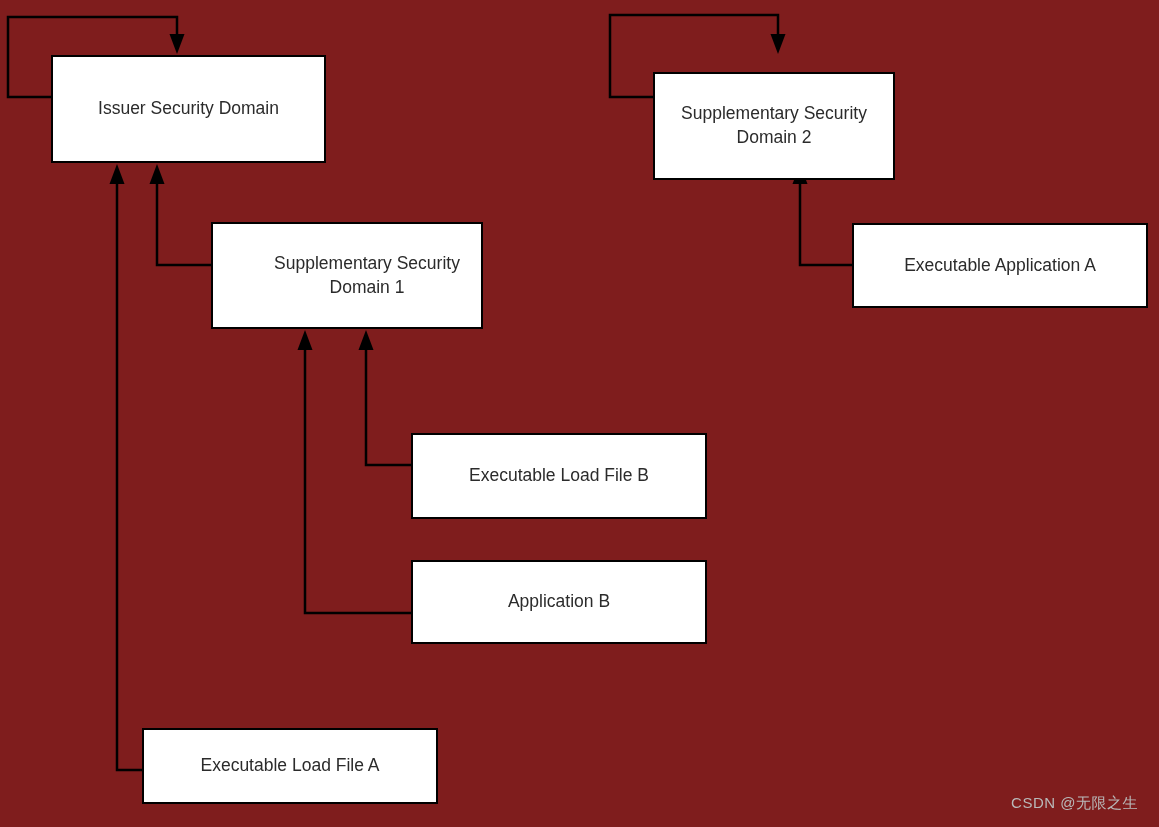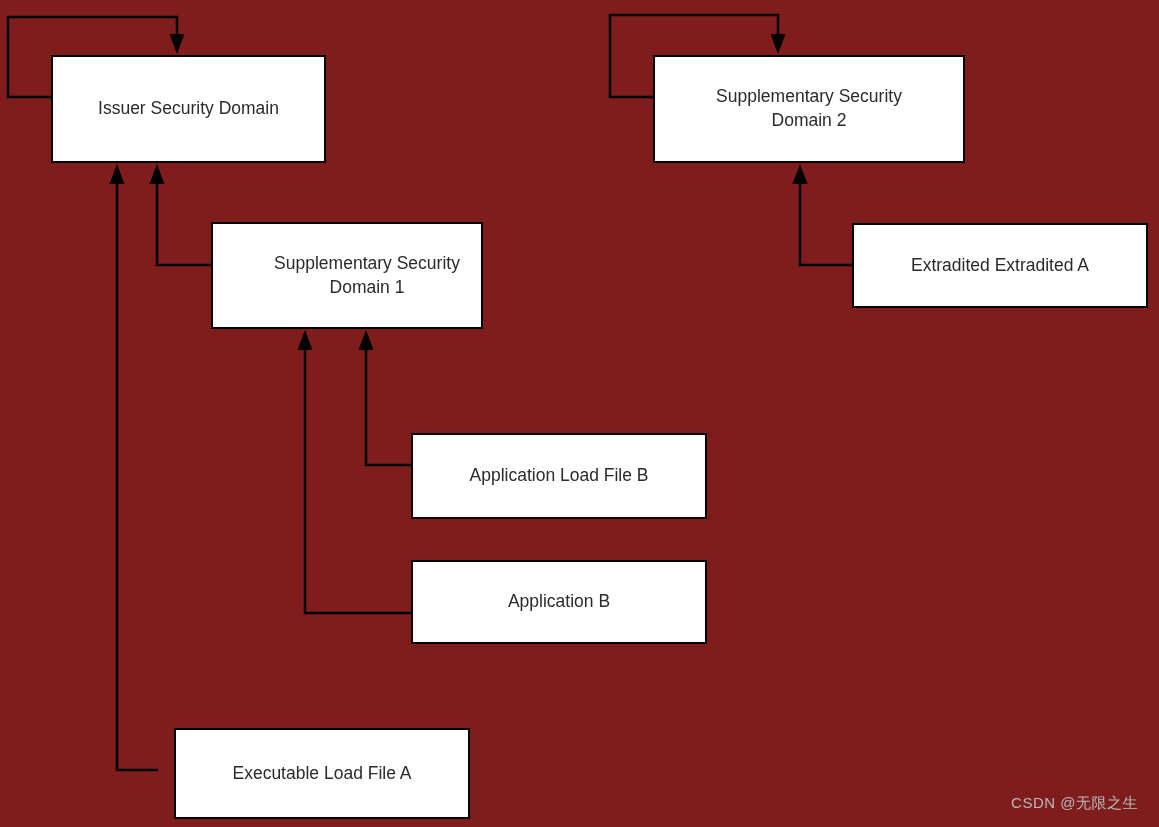--- a/index.html
+++ b/index.html
@@ -41,25 +41,25 @@
     justify-content: center;
     text-align: center;
     font-size: 17.5px;
     line-height: 1.35;
     color: #2b2b2b;
   }
   .node .label { display: inline-block; }
   .node .label.narrow { max-width: 215px; }
 
   .node-issuer-sd   { left: 51px;  top: 55px;  width: 275px; height: 108px; }
-  .node-supp-sd2    { left: 653px; top: 55px;  width: 312px; height: 108px; align-items: center; }
+  .node-supp-sd2    { left: 653px; top: 72px;  width: 242px; height: 108px; align-items: center; }
   .node-supp-sd1    { left: 211px; top: 222px; width: 272px; height: 107px; padding-left: 40px; }
   .node-elf-b       { left: 411px; top: 433px; width: 296px; height: 86px; }
   .node-app-b       { left: 411px; top: 560px; width: 296px; height: 84px; }
-  .node-elf-a       { left: 174px; top: 728px; width: 296px; height: 91px; }
+  .node-elf-a       { left: 142px; top: 728px; width: 296px; height: 76px; }
   .node-extr-app-a  { left: 852px; top: 223px; width: 296px; height: 85px; }
 
   .watermark {
     position: absolute;
     right: 21px;
     top: 794px;
     font-size: 15px;
     color: #b9b9b9;
     letter-spacing: 0.5px;
   }
@@ -113,30 +113,30 @@
 
   <div class="node node-supp-sd2">
     <span class="label narrow">Supplementary Security Domain 2</span>
   </div>
 
   <div class="node node-supp-sd1">
     <span class="label narrow">Supplementary Security Domain 1</span>
   </div>
 
   <div class="node node-elf-b">
-    <span class="label">Application Load File B</span>
+    <span class="label">Executable Load File B</span>
   </div>
 
   <div class="node node-app-b">
     <span class="label">Application B</span>
   </div>
 
   <div class="node node-elf-a">
     <span class="label">Executable Load File A</span>
   </div>
 
   <div class="node node-extr-app-a">
-    <span class="label">Extradited Extradited A</span>
+    <span class="label">Executable Application A</span>
   </div>
 
   <div class="watermark">CSDN @无限之生</div>
 
 </div>
 
 </body></html>

